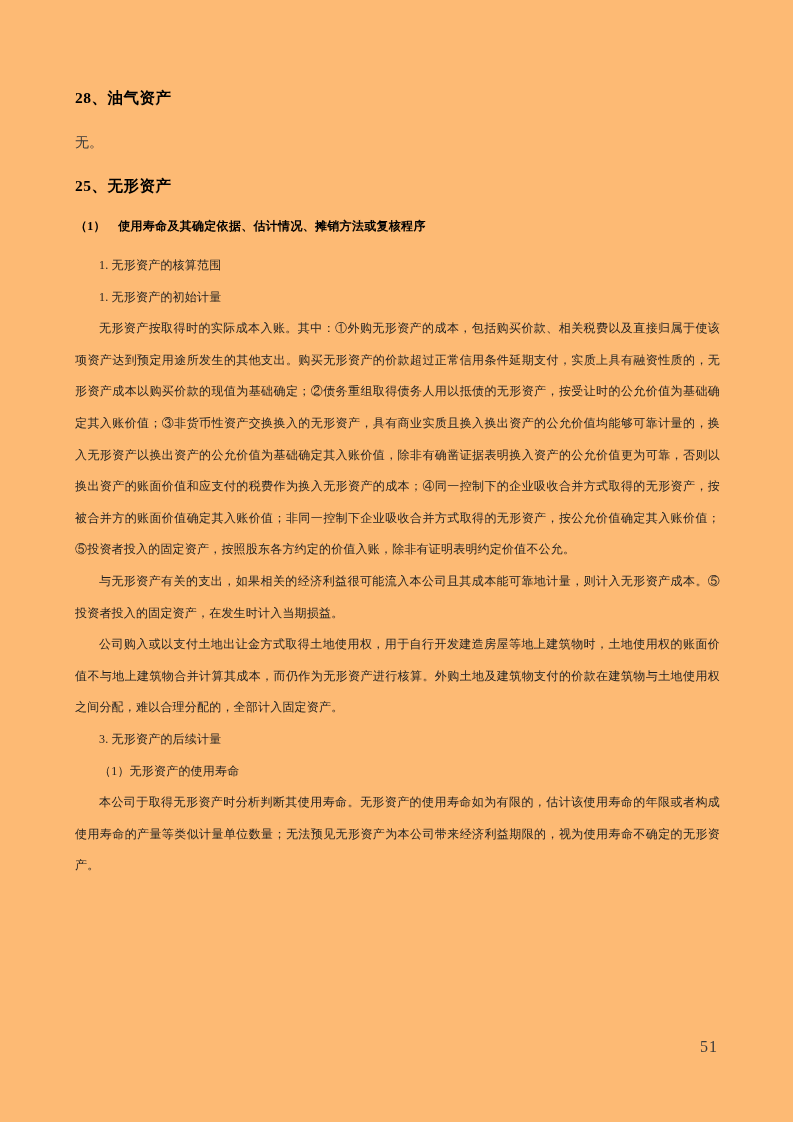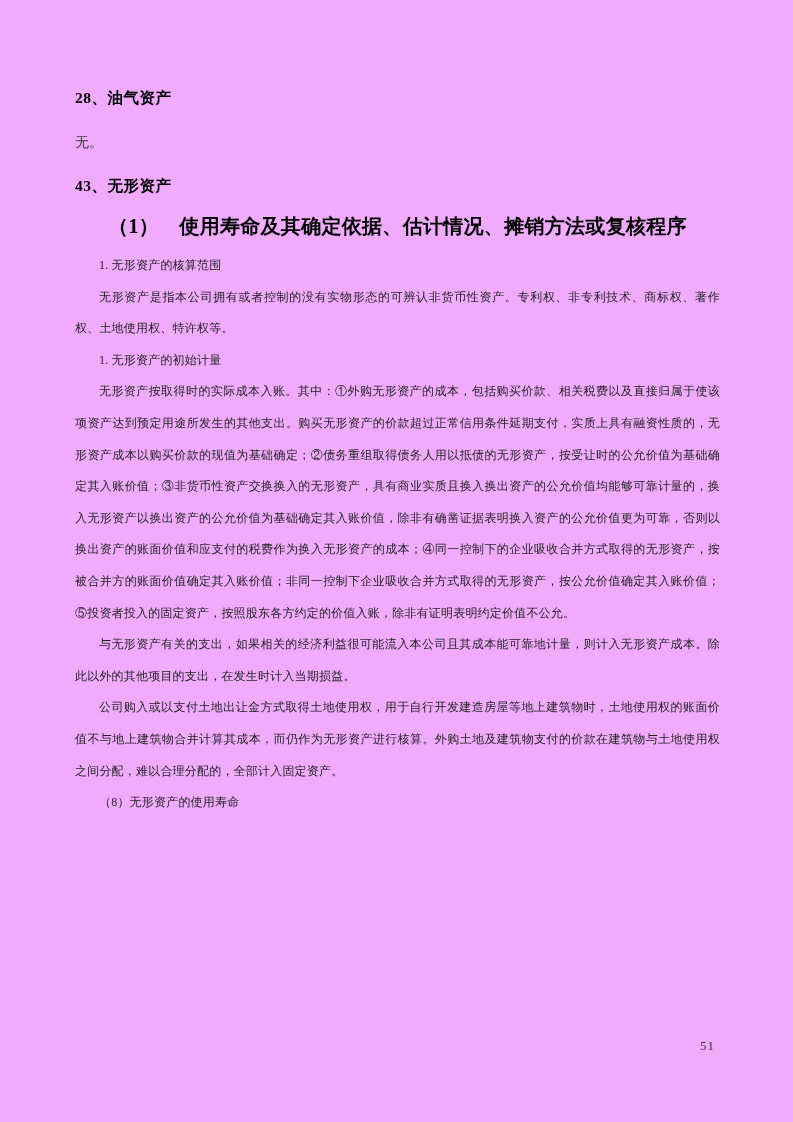--- a/index.html
+++ b/index.html
@@ -8,88 +8,88 @@
     width: 793px; height: 1122px;
     background: #ffffff;
     font-family: "Liberation Serif", "DejaVu Serif", serif;
     color: #1f1f1f;
     position: relative;
     overflow: hidden;
   }
   .page {
     position: absolute; left: 0; top: 0;
     width: 793px; height: 1122px;
-    background: #f0abfc;
+    background: #fdba74;
   }
   .content {
     position: absolute;
     left: 75px; top: 86px;
     width: 645px;
   }
   .h2 {
     font-size: 15.5px; font-weight: 700; color: #000;
     line-height: 24px; margin: 0 0 21px 0;
     letter-spacing: 0.5px;
   }
   .h2 + .plain { margin-bottom: 19px; }
   .h2.second { margin-bottom: 16px; }
   .h3 {
-    font-size: 20px; font-weight: 700; color: #000;
+    font-size: 12px; font-weight: 700; color: #000;
     line-height: 24px; margin: 0 0 12px 0;
     letter-spacing: 0.3px;
-    text-align: center;
   }
   .plain {
     font-size: 14px; line-height: 24px; margin: 0;
     color: #3a3a3a;
   }
   .para {
     font-size: 12px;
     line-height: 31.6px;
     text-align: justify;
     text-indent: 2em;
     letter-spacing: 0.2px;
     margin: 0;
     color: #1f1f1f;
   }
   .page-number {
     position: absolute;
     left: 700px; top: 1038px;
-    font-size: 13px;
+    font-size: 16px;
     color: #3c3c3c;
     letter-spacing: 1px;
   }
 </style>
 </head>
 <body>
 
 <div class="page">
   <div class="content">
 
     <h2 class="h2">28、油气资产</h2>
 
     <p class="plain">无。</p>
 
-    <h2 class="h2 second">43、无形资产</h2>
+    <h2 class="h2 second">25、无形资产</h2>
 
     <h3 class="h3">（1）　使用寿命及其确定依据、估计情况、摊销方法或复核程序</h3>
 
     <p class="para">1. 无形资产的核算范围</p>
 
-    <p class="para">无形资产是指本公司拥有或者控制的没有实物形态的可辨认非货币性资产。专利权、非专利技术、商标权、著作权、土地使用权、特许权等。</p>
 
     <p class="para">1. 无形资产的初始计量</p>
 
     <p class="para">无形资产按取得时的实际成本入账。其中：①外购无形资产的成本，包括购买价款、相关税费以及直接归属于使该项资产达到预定用途所发生的其他支出。购买无形资产的价款超过正常信用条件延期支付，实质上具有融资性质的，无形资产成本以购买价款的现值为基础确定；②债务重组取得债务人用以抵债的无形资产，按受让时的公允价值为基础确定其入账价值；③非货币性资产交换换入的无形资产，具有商业实质且换入换出资产的公允价值均能够可靠计量的，换入无形资产以换出资产的公允价值为基础确定其入账价值，除非有确凿证据表明换入资产的公允价值更为可靠，否则以换出资产的账面价值和应支付的税费作为换入无形资产的成本；④同一控制下的企业吸收合并方式取得的无形资产，按被合并方的账面价值确定其入账价值；非同一控制下企业吸收合并方式取得的无形资产，按公允价值确定其入账价值；⑤投资者投入的固定资产，按照股东各方约定的价值入账，除非有证明表明约定价值不公允。</p>
 
-    <p class="para">与无形资产有关的支出，如果相关的经济利益很可能流入本公司且其成本能可靠地计量，则计入无形资产成本。除此以外的其他项目的支出，在发生时计入当期损益。</p>
+    <p class="para">与无形资产有关的支出，如果相关的经济利益很可能流入本公司且其成本能可靠地计量，则计入无形资产成本。⑤投资者投入的固定资产，在发生时计入当期损益。</p>
 
     <p class="para">公司购入或以支付土地出让金方式取得土地使用权，用于自行开发建造房屋等地上建筑物时，土地使用权的账面价值不与地上建筑物合并计算其成本，而仍作为无形资产进行核算。外购土地及建筑物支付的价款在建筑物与土地使用权之间分配，难以合理分配的，全部计入固定资产。</p>
 
+    <p class="para">3. 无形资产的后续计量</p>
 
-    <p class="para">（8）无形资产的使用寿命</p>
+    <p class="para">（1）无形资产的使用寿命</p>
 
+    <p class="para">本公司于取得无形资产时分析判断其使用寿命。无形资产的使用寿命如为有限的，估计该使用寿命的年限或者构成使用寿命的产量等类似计量单位数量；无法预见无形资产为本公司带来经济利益期限的，视为使用寿命不确定的无形资产。</p>
 
 
   </div>
 
   <div class="page-number">51</div>
 </div>
 
 </body></html>

